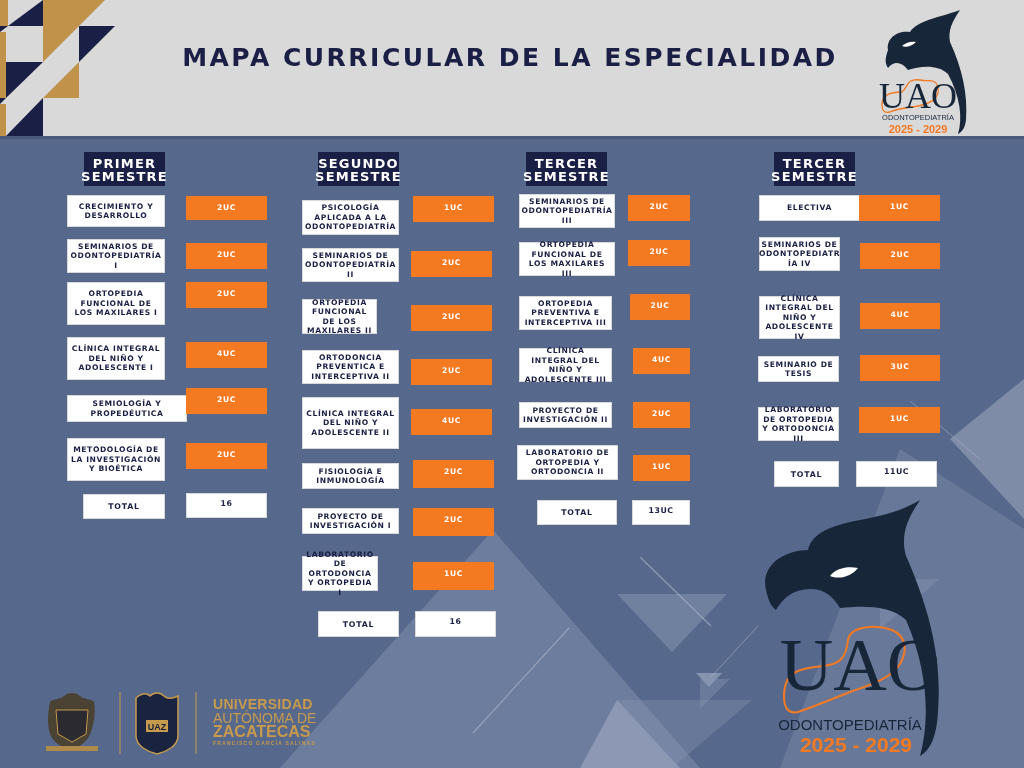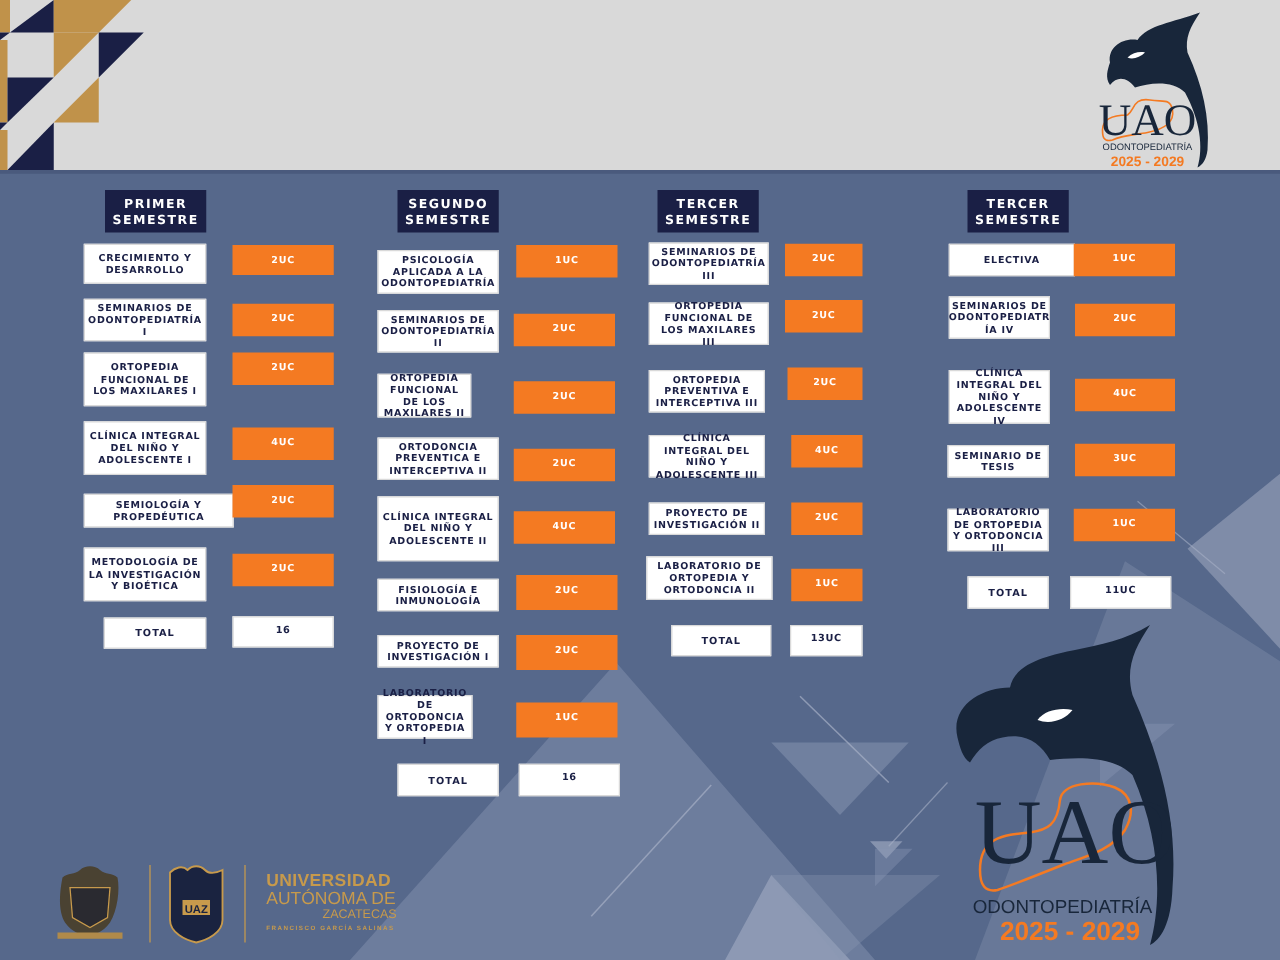--- a/index.html
+++ b/index.html
@@ -2,32 +2,32 @@
 <html><head>
 <meta charset="utf-8">
 <style>
   * { box-sizing: border-box; margin: 0; padding: 0; }
   body { width: 1024px; height: 768px; overflow: hidden; background: #56688b; font-family: "DejaVu Sans", sans-serif; position: relative; }
   .header { position: absolute; left: 0; top: 0; width: 1024px; height: 136px; background: #d9d9d9; }
   .header-line { position: absolute; left: 0; top: 136px; width: 1024px; height: 3px; background: #4a5a7d; }
   .title { position: absolute; left: 150px; top: 42px; width: 720px; text-align: center; color: #1b1e45; font-weight: bold; font-size: 25px; letter-spacing: 2.5px; line-height: 31px; font-family: "DejaVu Sans", sans-serif; }
   .deco { position: absolute; left: 0; top: 0; }
   .bg-shapes { position: absolute; left: 0; top: 139px; }
-  .sem-title { position: absolute; background: #1a1f45; color: #ffffff; font-weight: bold; font-size: 10px; letter-spacing: 1.2px; text-align: center; line-height: 13px; padding-top: 2px; display: flex; align-items: center; justify-content: center; flex-direction: column; }
+  .sem-title { position: absolute; background: #1a1f45; color: #ffffff; font-weight: bold; font-size: 13px; letter-spacing: 1.2px; text-align: center; line-height: 13px; padding-top: 2px; display: flex; align-items: center; justify-content: center; flex-direction: column; }
   .course { position: absolute; background: #ffffff; color: #1a1f45; font-weight: bold; font-size: 7.6px; letter-spacing: 0.6px; text-align: center; line-height: 9.5px; display: flex; align-items: center; justify-content: center; padding: 2px 3px; border: 1px solid #d9d9d9; }
   .credit { position: absolute; background: #f47a22; color: #ffffff; font-weight: bold; font-size: 7.6px; letter-spacing: 0.6px; text-align: center; display: flex; align-items: flex-start; justify-content: center; padding-top: 7px; }
   .total-label { position: absolute; background: #ffffff; color: #1a1f45; font-weight: bold; font-size: 7.8px; letter-spacing: 0.8px; text-align: center; display: flex; align-items: center; justify-content: center; border: 1px solid #d9d9d9; }
   .total-value { position: absolute; background: #ffffff; color: #1a1f45; font-weight: bold; font-size: 7.8px; letter-spacing: 0.5px; text-align: center; display: flex; align-items: flex-start; justify-content: center; padding-top: 5px; border: 1px solid #d9d9d9; }
   .logo-small { position: absolute; left: 868px; top: 8px; width: 110px; height: 128px; }
   .logo-large { position: absolute; left: 760px; top: 500px; width: 220px; height: 268px; }
   .uaz-footer { position: absolute; left: 40px; top: 688px; width: 300px; height: 70px; }
   .uaz-name { position: absolute; left: 213px; top: 697px; color: #c79a4c; font-family: "Liberation Sans", sans-serif; line-height: 14px; }
   .uaz-name .l1 { font-weight: bold; font-size: 14px; letter-spacing: 0.3px; display: block; }
   .uaz-name .l2 { font-size: 14px; display: block; }
-  .uaz-name .l3 { font-weight: normal; font-size: 10px; display: block; margin-left: 45px; }
+  .uaz-name .l3 { font-weight: bold; font-size: 16px; display: block; }
   .uaz-name .l4 { font-size: 5px; letter-spacing: 1.2px; display: block; font-weight: bold; line-height: 8px; }
 </style>
 </head>
 <body>
 
 <div class="header"></div>
 <div class="header-line"></div>
 
 <svg class="deco" width="130" height="136">
   <polygon points="0,0 8,0 8,26 0,26" fill="#c0924a"></polygon>
@@ -38,20 +38,21 @@
   <polygon points="0,26 8,26 0,32" fill="#1a1f45"></polygon>
   <polygon points="0,32 6,32 6,98 0,98" fill="#c0924a"></polygon>
   <polygon points="6,98 43,62 6,62" fill="#1a1f45"></polygon>
   <polygon points="43,98 79,62 79,98" fill="#c0924a"></polygon>
   <polygon points="6,136 43,98 43,136" fill="#1a1f45"></polygon>
   <polygon points="0,98 6,98 0,104" fill="#1a1f45"></polygon>
   <polygon points="0,104 6,104 6,136 0,136" fill="#c0924a"></polygon>
 </svg>
 
 <div class="title">
+  <div>MAPA CURRICULAR DE LA ESPECIALIDAD</div>
 </div>
 
 <svg class="logo-small" viewBox="0 0 110 128">
   <path d="M20,42 C18,30 30,22 42,24 C50,12 70,10 92,2 C84,14 80,22 82,34 C94,60 100,86 98,112 C97,120 94,124 90,126 C95,110 92,88 80,66 C70,56 52,58 40,62 C34,54 26,52 20,60 C16,54 18,48 20,42 Z" fill="#18263a"></path>
   <path d="M34,38 C38,34 44,33 48,34 C44,38 38,40 34,38 Z" fill="#ffffff"></path>
   <path d="M14,96 C14,86 24,84 34,84 C40,80 38,70 52,72 C62,74 68,70 70,80 C72,92 60,96 50,98 C40,100 30,100 22,104 C14,106 14,100 14,96 Z" fill="none" stroke="#f47a22" stroke-width="1.3"></path>
   <text x="50" y="100" text-anchor="middle" font-family="Liberation Serif, serif" font-size="36" fill="#18263a">UAO</text>
   <text x="50" y="112" text-anchor="middle" font-family="Liberation Sans, sans-serif" font-size="7.5" fill="#18263a">ODONTOPEDIATRÍA</text>
   <text x="50" y="125" text-anchor="middle" font-family="Liberation Sans, sans-serif" font-size="11" font-weight="bold" fill="#f47a22">2025 - 2029</text>
 </svg>

